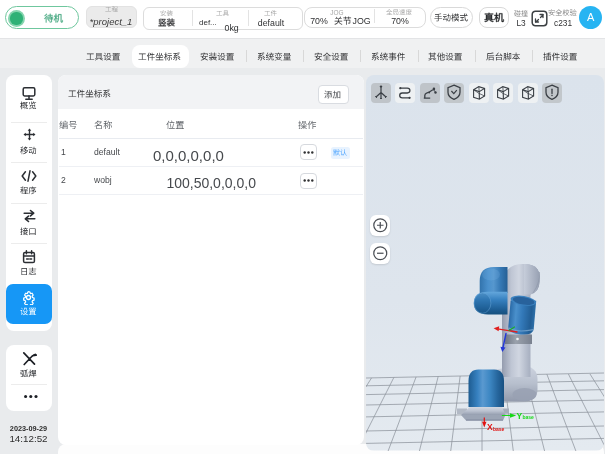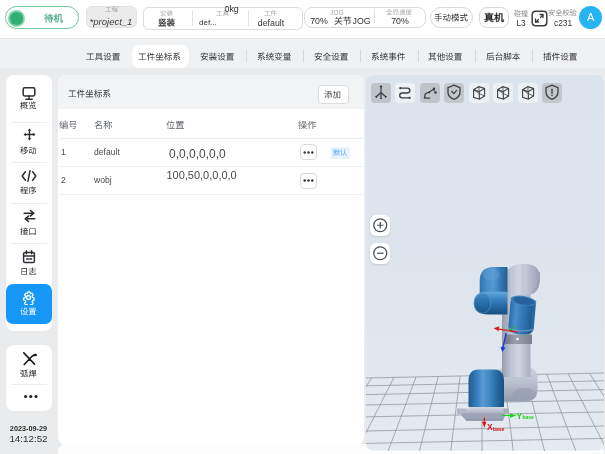--- a/index.html
+++ b/index.html
@@ -21,21 +21,21 @@
         <path transform="translate(0,6.6)" d="M2.7 -5.3C2.8 -5.2 2.9 -4.9 3.0 -4.7H0.6V-3.4H1.1V-4.3H5.4V-3.4H5.9V-4.7H3.6C3.5 -4.9 3.3 -5.2 3.2 -5.5ZM4.3 -2.5C4.1 -1.9 3.8 -1.5 3.4 -1.2C2.9 -1.3 2.5 -1.5 2.0 -1.7C2.2 -1.9 2.4 -2.2 2.5 -2.5ZM1.9 -2.5C1.7 -2.1 1.5 -1.7 1.3 -1.4C1.8 -1.3 2.4 -1.1 3.0 -0.8C2.3 -0.4 1.5 -0.1 0.5 0.1C0.6 0.2 0.8 0.4 0.8 0.5C1.9 0.3 2.8 -0.1 3.5 -0.6C4.3 -0.2 5.1 0.1 5.5 0.5L5.9 0.1C5.4 -0.3 4.7 -0.6 3.9 -1.0C4.3 -1.4 4.6 -1.9 4.8 -2.5H6.1V-2.9H2.8C3.0 -3.2 3.1 -3.6 3.3 -3.9L2.7 -4.0C2.6 -3.6 2.4 -3.3 2.2 -2.9H0.4V-2.5Z M6.9 -4.8C7.2 -4.6 7.6 -4.3 7.7 -4.1L8.0 -4.4C7.9 -4.6 7.5 -4.9 7.2 -5.1ZM9.4 -2.4C9.4 -2.3 9.5 -2.2 9.6 -2.0H6.8V-1.6H9.1C8.5 -1.2 7.6 -0.8 6.7 -0.7C6.8 -0.6 7.0 -0.4 7.0 -0.3C7.4 -0.4 7.8 -0.5 8.2 -0.7V-0.3C8.2 0.0 8.0 0.1 7.9 0.2C7.9 0.3 8.0 0.4 8.0 0.6C8.2 0.5 8.4 0.4 10.2 0.0C10.2 -0.1 10.2 -0.3 10.3 -0.4L8.7 -0.1V-0.9C9.1 -1.1 9.4 -1.3 9.7 -1.6C10.2 -0.5 11.2 0.2 12.5 0.5C12.5 0.4 12.6 0.2 12.7 0.1C12.1 -0.0 11.6 -0.3 11.1 -0.6C11.5 -0.8 12.0 -1.0 12.3 -1.2L12.0 -1.5C11.7 -1.3 11.2 -1.0 10.8 -0.8C10.6 -1.0 10.4 -1.3 10.2 -1.6H12.7V-2.0H10.1C10.0 -2.2 9.9 -2.4 9.8 -2.6ZM10.6 -5.5V-4.6H9.0V-4.1H10.6V-3.1H9.2V-2.7H12.5V-3.1H11.0V-4.1H12.6V-4.6H11.0V-5.5ZM6.7 -3.2 6.9 -2.7 8.3 -3.4V-2.4H8.7V-5.5H8.3V-3.8C7.7 -3.6 7.1 -3.3 6.7 -3.2Z" fill="#a6a6a6"></path>
       </svg></div>
 <div style="position:absolute;left:158.4px;top:17.0px;line-height:0;"><svg width="18.0" height="11.1" viewBox="0 0 18.0 11.1" style="overflow:visible">
         <path transform="translate(0,8.7)" d="M1.0 -6.6V-3.1H1.5V-6.6ZM2.6 -7.0V-2.8H3.2V-7.0ZM2.1 -1.4C2.3 -1.0 2.6 -0.5 2.6 -0.1L3.2 -0.3C3.2 -0.7 2.9 -1.2 2.7 -1.6ZM3.8 -2.9 3.8 -2.9 3.8 -2.8C3.9 -2.6 4.0 -2.4 4.1 -2.2H0.9V-1.6H7.7V-2.2H4.7C4.6 -2.5 4.5 -2.8 4.3 -3.0C4.8 -3.2 5.3 -3.5 5.7 -3.8C6.2 -3.3 6.9 -3.0 7.7 -2.8C7.8 -2.9 8.0 -3.2 8.1 -3.3C7.4 -3.5 6.7 -3.8 6.1 -4.2C6.8 -4.8 7.3 -5.6 7.6 -6.6L7.2 -6.8L7.1 -6.8H3.8V-6.2H4.1L4.0 -6.2C4.3 -5.4 4.7 -4.8 5.2 -4.2C4.7 -3.8 4.1 -3.6 3.5 -3.4C3.6 -3.3 3.7 -3.1 3.8 -2.9ZM4.6 -6.2H6.8C6.5 -5.6 6.1 -5.0 5.7 -4.6C5.2 -5.0 4.8 -5.6 4.6 -6.2ZM5.8 -1.6C5.7 -1.2 5.5 -0.6 5.3 -0.1H0.5V0.5H8.0V-0.1H5.9C6.1 -0.5 6.3 -1.0 6.5 -1.5Z M9.1 -6.3C9.5 -6.0 9.9 -5.7 10.1 -5.4L10.5 -5.8C10.3 -6.1 9.8 -6.4 9.5 -6.7ZM12.2 -3.2C12.3 -3.0 12.4 -2.8 12.5 -2.6H8.9V-2.1H11.9C11.1 -1.5 9.9 -1.1 8.8 -0.9C8.9 -0.7 9.1 -0.5 9.2 -0.4C9.7 -0.5 10.2 -0.7 10.7 -0.9V-0.3C10.7 0.0 10.4 0.2 10.3 0.2C10.3 0.3 10.4 0.6 10.5 0.7C10.7 0.6 11.0 0.5 13.4 0.0C13.4 -0.1 13.4 -0.4 13.4 -0.5L11.3 -0.1V-1.2C11.9 -1.4 12.3 -1.8 12.7 -2.1C13.4 -0.7 14.6 0.2 16.3 0.6C16.4 0.5 16.5 0.2 16.7 0.1C15.9 -0.1 15.2 -0.3 14.6 -0.8C15.1 -1.0 15.7 -1.3 16.1 -1.6L15.6 -2.0C15.3 -1.7 14.7 -1.3 14.2 -1.1C13.8 -1.4 13.5 -1.7 13.3 -2.1H16.6V-2.6H13.2C13.1 -2.9 13.0 -3.1 12.8 -3.4ZM13.8 -7.1V-6.0H11.8V-5.4H13.8V-4.1H12.0V-3.5H16.3V-4.1H14.4V-5.4H16.4V-6.0H14.4V-7.1ZM8.8 -4.1 9.0 -3.6 10.8 -4.4V-3.1H11.4V-7.1H10.8V-5.0C10.1 -4.7 9.3 -4.3 8.8 -4.1Z" fill="#303133" stroke="#303133" stroke-width="0.30"></path>
       </svg></div>
 <div class="abs" style="left:192px;top:9.5px;width:1px;height:16px;background:#e3e3e3"></div>
 <div style="position:absolute;left:215.9px;top:9.1px;line-height:0;"><svg width="14.0" height="8.5" viewBox="0 0 14.0 8.5" style="overflow:visible">
         <path transform="translate(0,6.6)" d="M0.3 -0.5V0.0H6.2V-0.5H3.5V-4.2H5.8V-4.7H0.7V-4.2H3.0V-0.5Z M10.4 -0.5C11.2 -0.2 11.9 0.2 12.4 0.5L12.8 0.2C12.3 -0.1 11.5 -0.6 10.7 -0.9ZM8.6 -0.9C8.2 -0.5 7.4 -0.1 6.8 0.2C6.9 0.3 7.0 0.4 7.1 0.5C7.8 0.3 8.6 -0.2 9.1 -0.6ZM7.9 -5.1V-1.4H6.8V-0.9H12.7V-1.4H11.7V-5.1ZM8.3 -1.4V-1.9H11.2V-1.4ZM8.3 -3.8H11.2V-3.3H8.3ZM8.3 -4.2V-4.7H11.2V-4.2ZM8.3 -2.9H11.2V-2.3H8.3Z" fill="#a6a6a6"></path>
       </svg></div>
 <div class="abs" style="left:199px;top:18px;font-size:8px;color:#303133">def...</div>
-<div class="abs" style="left:224.5px;top:4px;font-size:8.8px;color:#303133">0kg</div>
+<div class="abs" style="left:224.5px;top:23px;font-size:8.8px;color:#303133">0kg</div>
 <div class="abs" style="left:248.2px;top:9.5px;width:1px;height:16px;background:#e3e3e3"></div>
 <div style="position:absolute;left:263.6px;top:9.1px;line-height:0;"><svg width="14.0" height="8.5" viewBox="0 0 14.0 8.5" style="overflow:visible">
         <path transform="translate(0,6.6)" d="M0.3 -0.5V0.0H6.2V-0.5H3.5V-4.2H5.8V-4.7H0.7V-4.2H3.0V-0.5Z M8.6 -2.2V-1.7H10.4V0.5H10.9V-1.7H12.7V-2.2H10.9V-3.7H12.4V-4.1H10.9V-5.4H10.4V-4.1H9.6C9.6 -4.4 9.7 -4.7 9.8 -5.0L9.3 -5.1C9.2 -4.3 8.9 -3.4 8.5 -2.9C8.6 -2.8 8.8 -2.7 8.9 -2.7C9.1 -2.9 9.3 -3.3 9.4 -3.7H10.4V-2.2ZM8.2 -5.4C7.9 -4.5 7.3 -3.5 6.7 -2.8C6.8 -2.7 6.9 -2.5 7.0 -2.4C7.2 -2.6 7.4 -2.8 7.6 -3.1V0.5H8.1V-3.9C8.3 -4.3 8.5 -4.8 8.7 -5.3Z" fill="#a6a6a6"></path>
       </svg></div>
 <div class="abs" style="left:253px;top:17.5px;width:36px;text-align:center;font-size:8.8px;color:#303133">default</div>
 <div class="abs" style="left:303.8px;top:6.5px;width:122px;height:21.7px;background:#fff;border:1px solid #dcdcdc;border-radius:8px"></div>
 <div class="abs" style="left:322px;top:8.5px;width:30px;text-align:center;font-size:6.5px;color:#a6a6a6">JOG</div>
 <div class="abs" style="left:309px;top:16px;width:20px;text-align:center;font-size:8.8px;color:#303133">70%</div>
 <div style="position:absolute;left:334.0px;top:14.5px;line-height:0;"><svg width="18.6" height="11.4" viewBox="0 0 18.6 11.4" style="overflow:visible">
         <path transform="translate(0,9.0)" d="M2.0 -7.0C2.3 -6.6 2.7 -5.9 2.9 -5.5H1.1V-4.9H4.1V-3.8C4.1 -3.6 4.0 -3.5 4.0 -3.3H0.6V-2.6H3.9C3.6 -1.7 2.8 -0.7 0.4 0.1C0.6 0.3 0.8 0.5 0.9 0.7C3.2 -0.1 4.1 -1.1 4.5 -2.1C5.3 -0.8 6.4 0.2 8.0 0.7C8.1 0.4 8.3 0.2 8.4 0.0C6.8 -0.4 5.6 -1.3 5.0 -2.6H8.2V-3.3H4.8L4.8 -3.8V-4.9H7.8V-5.5H6.0C6.3 -6.0 6.7 -6.6 7.0 -7.1L6.3 -7.4C6.0 -6.8 5.6 -6.0 5.3 -5.5H2.9L3.4 -5.8C3.3 -6.2 2.9 -6.9 2.5 -7.3Z M9.7 -4.3V-3.6H12.0V0.7H12.7V-3.6H15.6V-1.4C15.6 -1.2 15.5 -1.2 15.4 -1.2C15.2 -1.2 14.6 -1.2 14.0 -1.2C14.0 -1.0 14.1 -0.7 14.2 -0.5C15.0 -0.5 15.5 -0.5 15.9 -0.6C16.2 -0.7 16.3 -0.9 16.3 -1.3V-4.3ZM14.4 -7.4V-6.4H12.0V-7.4H11.3V-6.4H9.3V-5.8H11.3V-4.8H12.0V-5.8H14.4V-4.8H15.1V-5.8H17.1V-6.4H15.1V-7.4Z" fill="#303133"></path>
@@ -183,35 +183,35 @@
       </svg></div>
 <div style="position:absolute;left:166.4px;top:118.5px;line-height:0;"><svg width="19.4" height="12.0" viewBox="0 0 19.4 12.0" style="overflow:visible">
         <path transform="translate(0,9.4)" d="M3.4 -6.1V-5.4H8.4V-6.1ZM4.0 -4.7C4.3 -3.4 4.6 -1.7 4.6 -0.7L5.3 -0.9C5.2 -1.9 4.9 -3.5 4.6 -4.8ZM5.2 -7.6C5.4 -7.2 5.6 -6.6 5.7 -6.2L6.4 -6.4C6.3 -6.8 6.1 -7.3 5.9 -7.8ZM3.0 -0.3V0.3H8.8V-0.3H6.9C7.2 -1.5 7.6 -3.4 7.8 -4.8L7.1 -4.9C7.0 -3.5 6.6 -1.6 6.2 -0.3ZM2.6 -7.7C2.1 -6.3 1.3 -4.9 0.3 -4.0C0.5 -3.9 0.7 -3.5 0.7 -3.3C1.1 -3.7 1.4 -4.0 1.7 -4.5V0.7H2.3V-5.5C2.7 -6.2 3.0 -6.8 3.3 -7.5Z M15.2 -6.9H16.7V-6.1H15.2ZM13.0 -6.9H14.6V-6.1H13.0ZM10.9 -6.9H12.4V-6.1H10.9ZM10.9 -3.9V-0.1H9.7V0.5H17.9V-0.1H16.6V-3.9H13.8L13.9 -4.5H17.7V-5.0H14.0L14.1 -5.5H17.4V-7.4H10.3V-5.5H13.4L13.3 -5.0H9.8V-4.5H13.2L13.1 -3.9ZM11.6 -0.1V-0.6H16.0V-0.1ZM11.6 -2.5H16.0V-2.0H11.6ZM11.6 -2.9V-3.5H16.0V-2.9ZM11.6 -1.6H16.0V-1.0H11.6Z" fill="#5f6368"></path>
       </svg></div>
 <div style="position:absolute;left:297.5px;top:118.5px;line-height:0;"><svg width="19.4" height="12.0" viewBox="0 0 19.4 12.0" style="overflow:visible">
         <path transform="translate(0,9.4)" d="M4.8 -6.8H7.0V-5.9H4.8ZM4.2 -7.4V-5.3H7.6V-7.4ZM3.9 -4.4H5.1V-3.4H3.9ZM6.7 -4.4H8.0V-3.4H6.7ZM1.5 -7.7V-5.9H0.4V-5.2H1.5V-3.2C1.0 -3.1 0.7 -2.9 0.3 -2.8L0.5 -2.2L1.5 -2.5V-0.1C1.5 0.0 1.4 0.1 1.3 0.1C1.3 0.1 1.0 0.1 0.7 0.1C0.8 0.2 0.8 0.5 0.9 0.7C1.3 0.7 1.6 0.7 1.8 0.6C2.0 0.5 2.1 0.3 2.1 -0.1V-2.8L3.0 -3.1L2.9 -3.7L2.1 -3.4V-5.2H3.0V-5.9H2.1V-7.7ZM5.6 -2.9V-2.2H3.1V-1.6H5.1C4.5 -0.9 3.5 -0.3 2.5 -0.0C2.7 0.1 2.9 0.4 3.0 0.5C3.9 0.2 4.9 -0.4 5.6 -1.2V0.7H6.2V-1.2C6.8 -0.5 7.7 0.1 8.4 0.5C8.6 0.3 8.7 0.0 8.9 -0.1C8.1 -0.4 7.2 -0.9 6.6 -1.6H8.7V-2.2H6.2V-2.9H8.5V-4.9H6.2V-2.9H5.6V-4.9H3.3V-2.9Z M14.0 -7.6C13.6 -6.3 12.8 -4.9 12.0 -4.1C12.2 -4.0 12.4 -3.7 12.5 -3.6C13.0 -4.1 13.5 -4.8 13.9 -5.5H14.5V0.7H15.2V-1.5H18.0V-2.2H15.2V-3.6H17.8V-4.2H15.2V-5.5H18.1V-6.2H14.2C14.4 -6.6 14.6 -7.0 14.7 -7.4ZM11.8 -7.7C11.3 -6.3 10.4 -4.9 9.5 -4.0C9.7 -3.9 9.9 -3.5 9.9 -3.3C10.2 -3.7 10.6 -4.0 10.8 -4.4V0.7H11.5V-5.5C11.9 -6.1 12.2 -6.8 12.5 -7.5Z" fill="#5f6368"></path>
       </svg></div>
 <div class="abs" style="left:59px;top:137.5px;width:304px;height:1px;background:#e8ebf0"></div>
 <div class="abs" style="left:61px;top:147px;font-size:8.6px;color:#46494d">1</div>
 <div class="abs" style="left:94px;top:147px;font-size:8.6px;color:#46494d">default</div>
-<div class="abs" style="left:169px;top:147px;font-size:12px;color:#46494d">0,0,0,0,0,0</div>
+<div class="abs" style="left:153px;top:147px;font-size:15px;color:#46494d">0,0,0,0,0,0</div>
 <div class="abs" style="left:300.3px;top:143.9px;width:16.5px;height:16.5px;background:#fff;border:1px solid #d6d9de;border-radius:4px"></div>
 <svg class="abs" style="left:303px;top:150.5px" width="11" height="3" viewBox="0 0 11 3">
       <circle cx="1.7" cy="1.5" r="1.2" fill="#303133"></circle>
       <circle cx="5.5" cy="1.5" r="1.2" fill="#303133"></circle>
       <circle cx="9.3" cy="1.5" r="1.2" fill="#303133"></circle>
     </svg>
 <div class="abs" style="left:330.6px;top:146.6px;width:19.3px;height:12.4px;background:#e8f3ff;border-radius:2.5px"></div>
 <div style="position:absolute;left:332.7px;top:148.1px;line-height:0;"><svg width="15.0" height="9.1" viewBox="0 0 15.0 9.1" style="overflow:visible">
         <path transform="translate(0,7.1)" d="M5.3 -5.3C5.6 -5.0 6.0 -4.5 6.1 -4.2L6.5 -4.4C6.3 -4.7 6.0 -5.2 5.7 -5.5ZM1.2 -4.9C1.3 -4.6 1.4 -4.1 1.4 -3.8L1.7 -3.9C1.6 -4.2 1.5 -4.6 1.4 -5.0ZM1.4 -0.8C1.5 -0.4 1.5 0.1 1.5 0.4L1.9 0.3C1.9 0.0 1.8 -0.5 1.8 -0.9ZM2.1 -0.8C2.2 -0.5 2.3 -0.0 2.3 0.3L2.7 0.2C2.7 -0.1 2.6 -0.6 2.4 -0.9ZM2.8 -0.9C2.9 -0.6 3.1 -0.2 3.1 0.0L3.5 -0.1C3.4 -0.4 3.3 -0.7 3.1 -1.0ZM0.8 -1.0C0.7 -0.6 0.5 -0.1 0.2 0.3L0.6 0.4C0.8 0.1 1.0 -0.5 1.1 -0.8ZM2.6 -5.0C2.5 -4.6 2.4 -4.1 2.3 -3.9L2.5 -3.8C2.6 -4.0 2.8 -4.5 2.9 -4.9ZM4.8 -5.9V-4.3L4.8 -3.9H3.6V-3.4H4.8C4.7 -2.2 4.4 -0.9 3.4 0.2C3.5 0.3 3.7 0.4 3.8 0.5C4.5 -0.3 4.9 -1.3 5.1 -2.2C5.4 -1.0 5.8 -0.0 6.5 0.5C6.6 0.4 6.7 0.2 6.9 0.1C6.0 -0.5 5.5 -1.8 5.2 -3.4H6.7V-3.9H5.2L5.2 -4.3V-5.9ZM1.0 -5.3H1.9V-3.5H1.0ZM2.2 -5.3H3.0V-3.5H2.2ZM0.6 -2.6V-2.2H1.8V-1.7L0.4 -1.6L0.5 -1.1C1.3 -1.2 2.4 -1.3 3.5 -1.3L3.5 -1.8L2.3 -1.7V-2.2H3.4V-2.6H2.3V-3.1H3.4V-5.6H0.6V-3.1H1.8V-2.6Z M8.0 -5.4C8.3 -5.1 8.8 -4.6 9.0 -4.4L9.4 -4.8C9.2 -5.0 8.7 -5.4 8.3 -5.7ZM11.4 -5.9C11.3 -3.5 11.4 -1.0 9.6 0.2C9.7 0.3 9.9 0.4 10.0 0.6C10.9 -0.1 11.4 -1.1 11.6 -2.3C11.9 -1.3 12.4 -0.1 13.4 0.6C13.5 0.4 13.6 0.3 13.8 0.2C12.2 -0.8 11.9 -3.0 11.8 -3.7C11.9 -4.4 11.9 -5.2 11.9 -5.9ZM7.3 -3.7V-3.2H8.5V-0.8C8.5 -0.4 8.3 -0.2 8.1 -0.1C8.2 -0.0 8.4 0.2 8.4 0.3C8.5 0.1 8.7 0.0 10.0 -0.9C10.0 -1.0 9.9 -1.2 9.9 -1.4L9.0 -0.8V-3.7Z" fill="#409eff"></path>
       </svg></div>
 <div class="abs" style="left:59px;top:165.5px;width:304px;height:1px;background:#eef0f4"></div>
 <div class="abs" style="left:61px;top:175px;font-size:8.6px;color:#46494d">2</div>
 <div class="abs" style="left:94px;top:175px;font-size:8.6px;color:#46494d">wobj</div>
-<div class="abs" style="left:166.4px;top:169px;font-size:11px;color:#46494d">100,50,0,0,0,0</div>
+<div class="abs" style="left:166.4px;top:175px;font-size:14px;color:#46494d">100,50,0,0,0,0</div>
 <div class="abs" style="left:300.3px;top:172.8px;width:16.5px;height:16.5px;background:#fff;border:1px solid #d6d9de;border-radius:4px"></div>
 <svg class="abs" style="left:303px;top:179.4px" width="11" height="3" viewBox="0 0 11 3">
       <circle cx="1.7" cy="1.5" r="1.2" fill="#303133"></circle>
       <circle cx="5.5" cy="1.5" r="1.2" fill="#303133"></circle>
       <circle cx="9.3" cy="1.5" r="1.2" fill="#303133"></circle>
     </svg>
 <div class="abs" style="left:59px;top:193.5px;width:304px;height:1px;background:#eef0f4"></div>
 <div class="abs" style="left:366px;top:75px;width:238px;height:375.5px;border-radius:8px;overflow:hidden">
 <svg width="238" height="375.5" viewBox="0 0 238 375.5" style="position:absolute;left:0;top:0">
 <defs>

